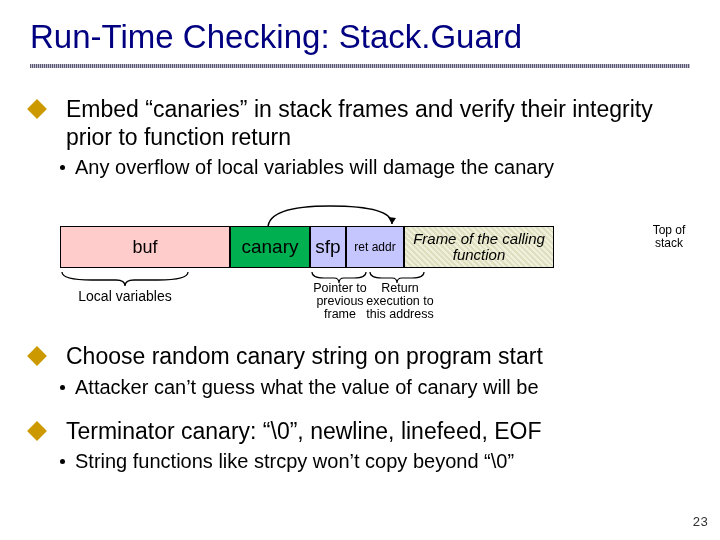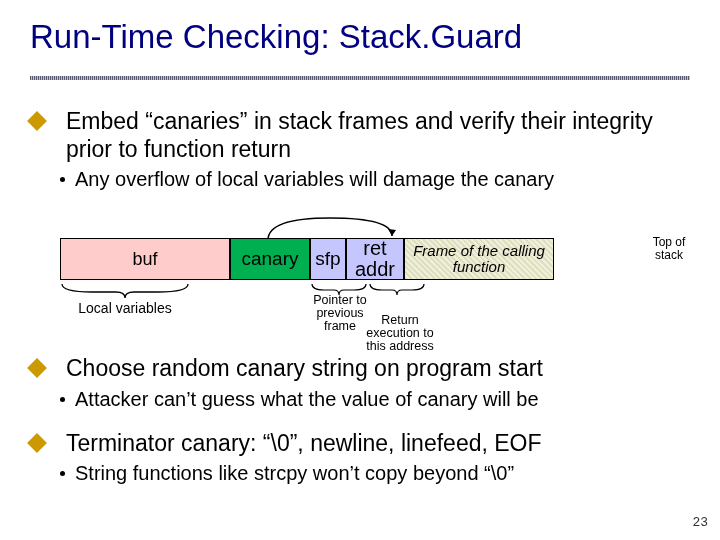--- a/index.html
+++ b/index.html
@@ -7,21 +7,21 @@
     margin: 0;
     width: 720px;
     height: 540px;
     background: #fff;
     font-family: "Tahoma", "Verdana", sans-serif;
     color: #000;
     position: relative;
     overflow: hidden;
   }
   .title {
-    padding: 18px 30px 20px 30px;
+    padding: 18px 30px 8px 30px;
     font-size: 33px;
     font-family: "Tahoma", "Verdana", sans-serif;
     color: #000080;
   }
   .title-rule {
     margin: 0 30px;
     height: 4px;
     background: repeating-linear-gradient(90deg,#5a5a70 0 1px,#bfbfd0 1px 2px);
   }
   .content { padding: 10px 30px 0 30px; }
@@ -88,21 +88,21 @@
     font-size: 19px;
   }
   .sfp {
     width: 36px;
     background: #c6c6ff;
     font-size: 19px;
   }
   .ret {
     width: 58px;
     background: #c6c6ff;
-    font-size: 20px;
+    font-size: 12px;
   }
   .frame {
     width: 150px;
     background: repeating-linear-gradient(45deg,#dedec0 0 2px,#f0f0da 2px 4px);
     font-style: italic;
     font-size: 15px;
     padding: 0 6px;
   }
   .tos {
     position: absolute;
@@ -162,21 +162,20 @@
     height: 14px;
   }
   .brace-lbl3 {
     position: absolute;
     top: 84px;
     left: 300px;
     width: 80px;
     text-align: center;
     font-size: 12.5px;
     line-height: 1.05;
-    margin-top: 20px;
   }
 
   .slidenum {
     position: absolute;
     right: 12px;
     bottom: 10px;
     font-size: 13px;
     color: #333;
     font-family: Liberation Mono, monospace;
   }

